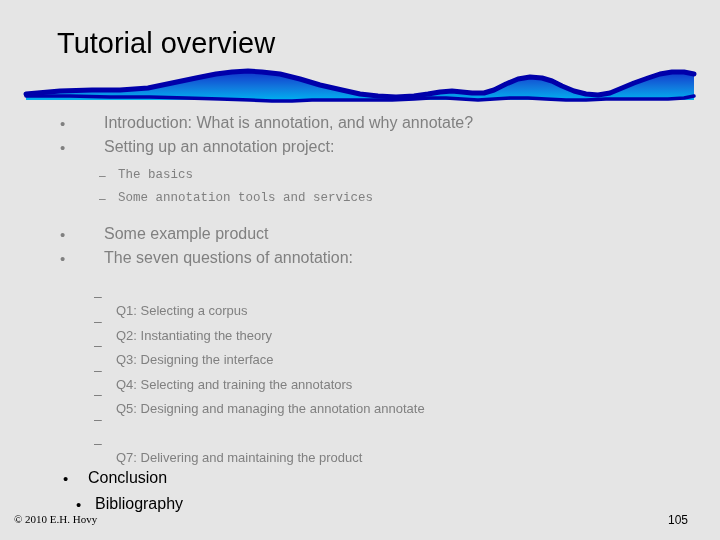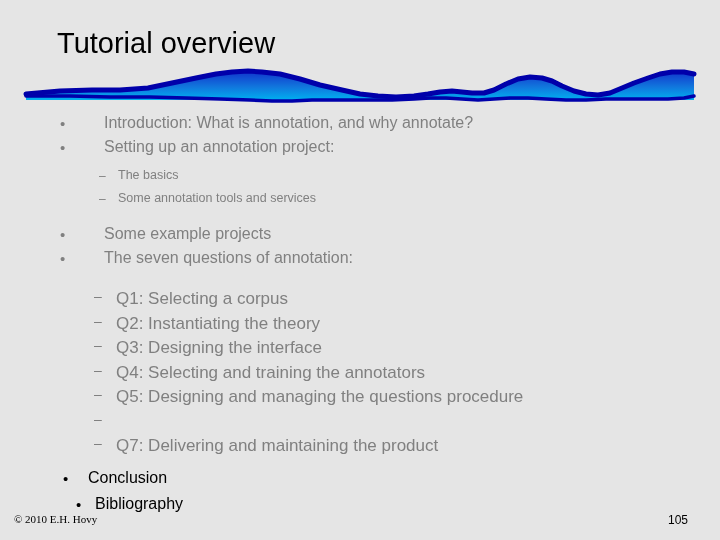--- a/index.html
+++ b/index.html
@@ -91,37 +91,38 @@
     font-size: 12px;
     color: #808080;
     line-height: 16px;
   }
   .lvl2 .bullet-text {
     left: 118px;
     top: 1px;
     font-size: 12.5px;
     color: #808080;
     line-height: 16px;
+    font-family: Liberation Mono, monospace;
   }
 
   
   .lvl2b {
     height: 24.5px;
   }
   .lvl2b .bullet-marker {
     left: 94px;
     top: 2px;
     font-size: 14px;
     color: #808080;
     line-height: 20px;
   }
   .lvl2b .bullet-text {
     left: 116px;
-    top: 4px;
-    font-size: 17px;
+    top: 16px;
+    font-size: 13px;
     color: #808080;
     line-height: 21px;
   }
 
   
   .lvl-close-a {
     height: 26px;
   }
   .lvl-close-a .bullet-marker {
     left: 63px;
@@ -244,21 +245,21 @@
 
     <div class="bullet-row lvl2">
       <span class="bullet-marker">–</span>
       <span class="bullet-text">Some annotation tools and services</span>
     </div>
 
     <div class="gap-md"></div>
 
     <div class="bullet-row lvl1">
       <span class="bullet-marker">•</span>
-      <span class="bullet-text">Some example projects</span>
+      <span class="bullet-text">Some example product</span>
     </div>
 
     <div class="bullet-row lvl1">
       <span class="bullet-marker">•</span>
       <span class="bullet-text">The seven questions of annotation:</span>
     </div>
 
     <div class="gap-lg"></div>
 
     <div class="bullet-row lvl2b">
@@ -276,21 +277,21 @@
       <span class="bullet-text">Q3: Designing the interface</span>
     </div>
 
     <div class="bullet-row lvl2b">
       <span class="bullet-marker">–</span>
       <span class="bullet-text">Q4: Selecting and training the annotators</span>
     </div>
 
     <div class="bullet-row lvl2b">
       <span class="bullet-marker">–</span>
-      <span class="bullet-text">Q5: Designing and managing the questions procedure</span>
+      <span class="bullet-text">Q5: Designing and managing the annotation annotate</span>
     </div>
 
     <div class="bullet-row lvl2b">
       <span class="bullet-marker">–</span>
     </div>
 
     <div class="bullet-row lvl2b">
       <span class="bullet-marker">–</span>
       <span class="bullet-text">Q7: Delivering and maintaining the product</span>
     </div>

